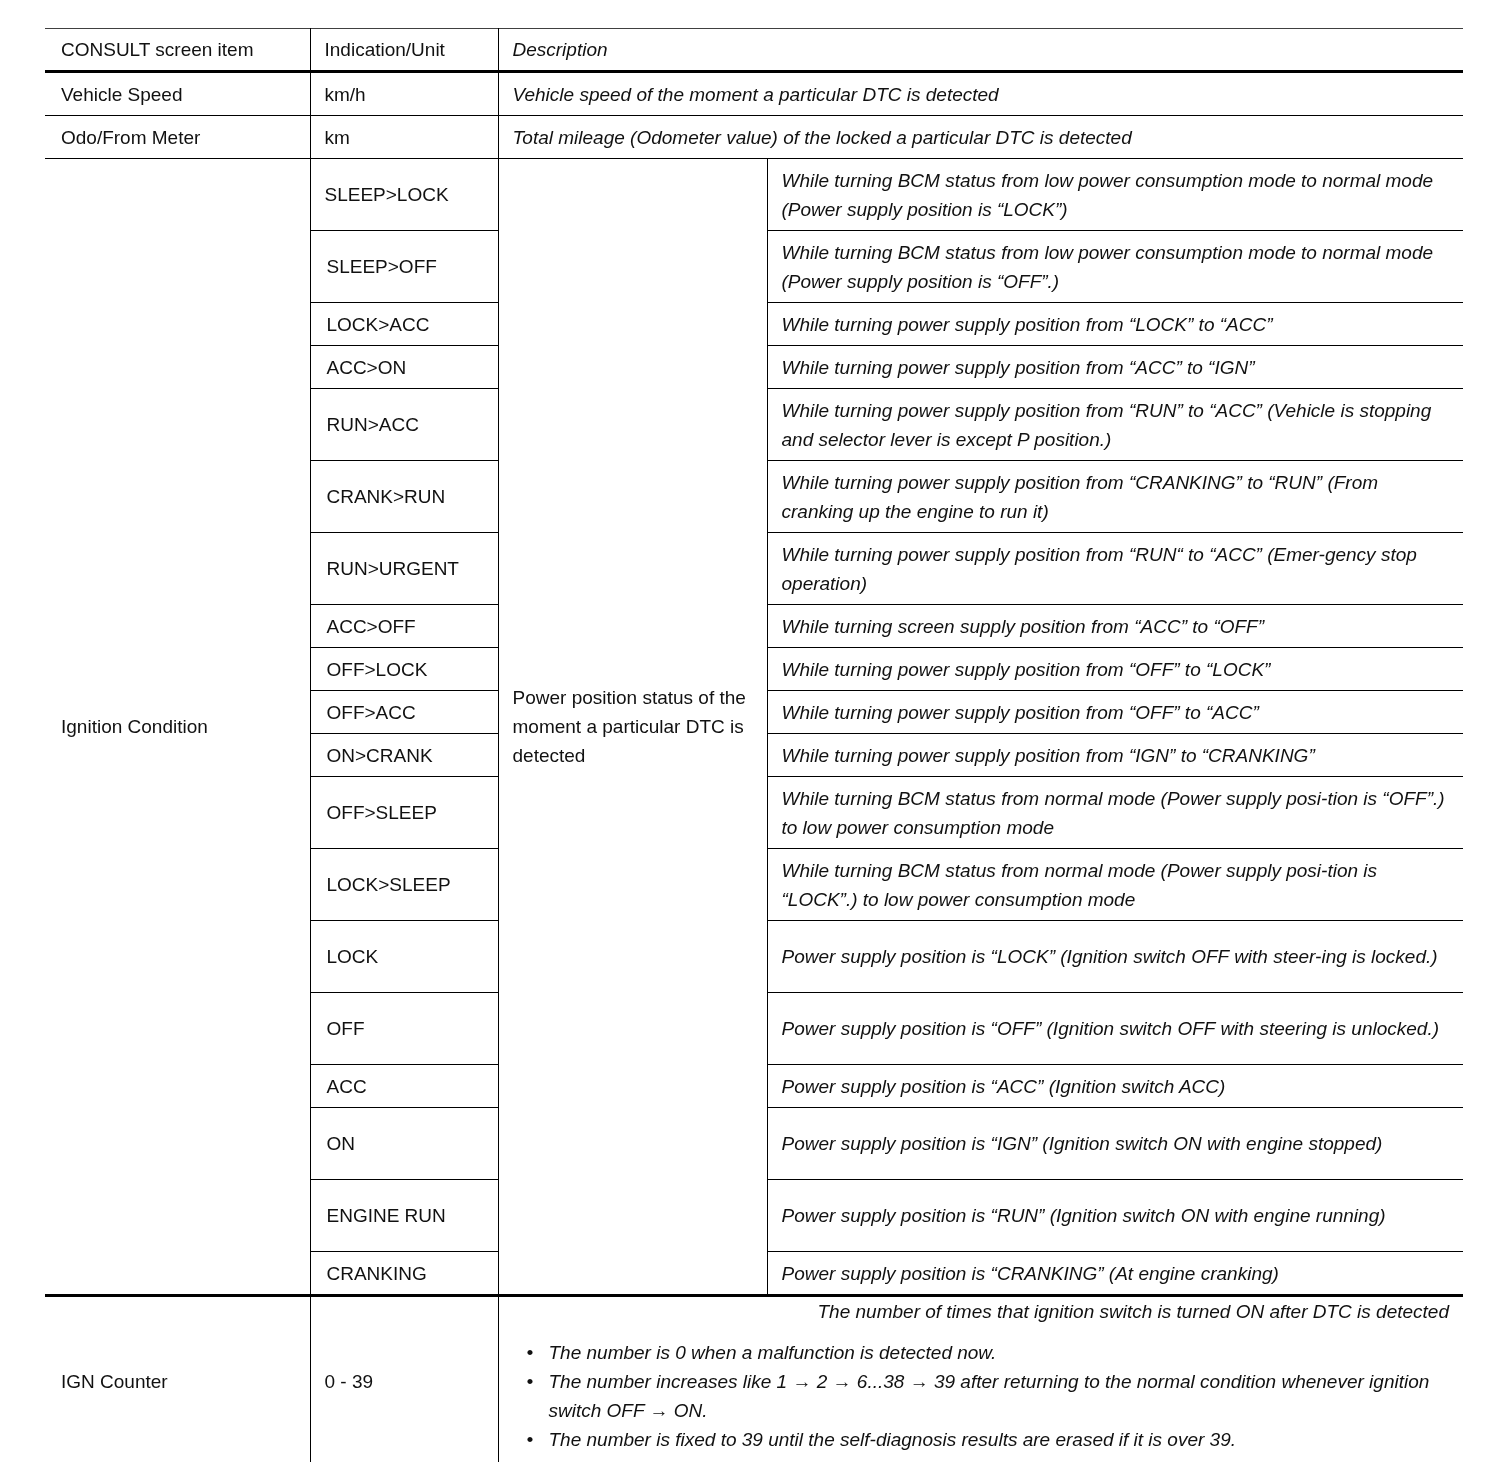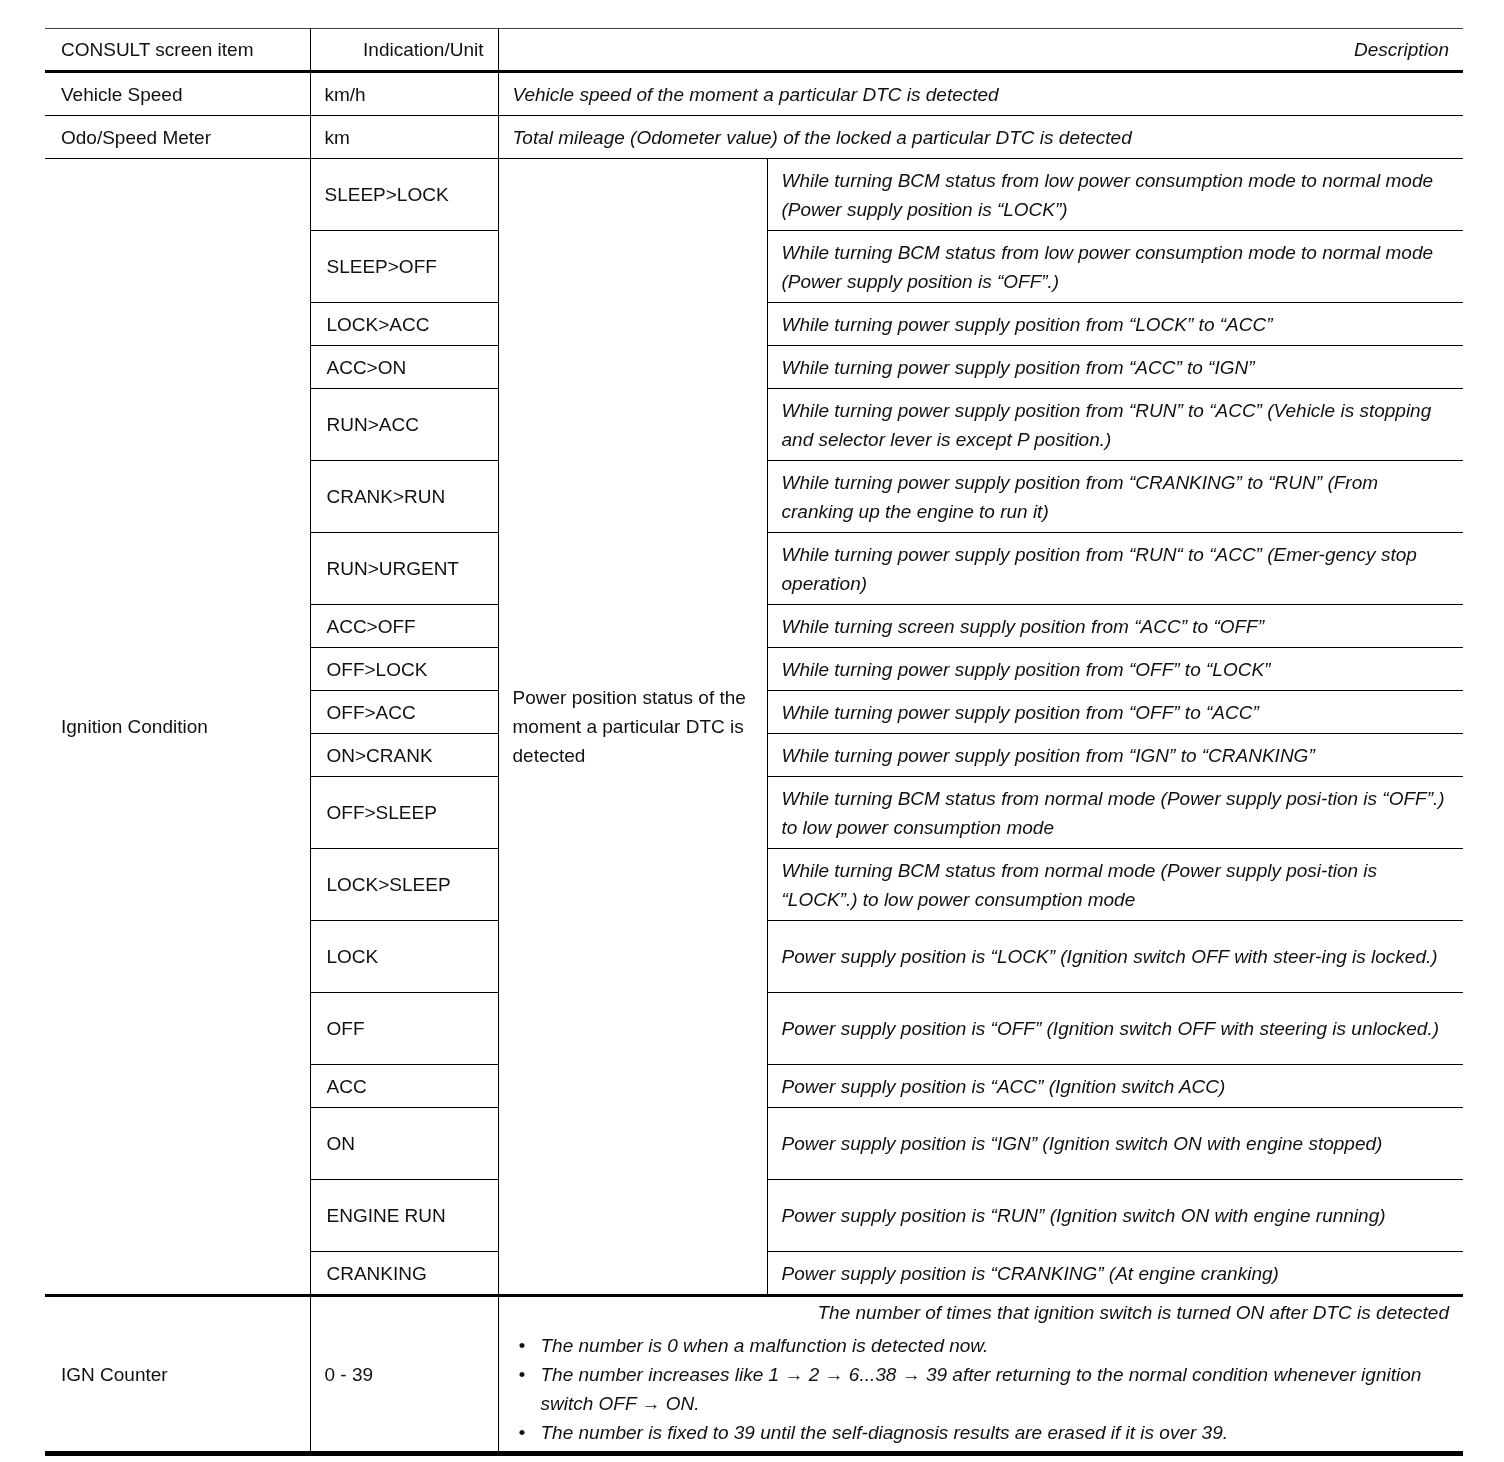--- a/index.html
+++ b/index.html
@@ -16,29 +16,29 @@
     table.spec col.c3 { width: 269px; }
     table.spec col.c4 { width: 696px; }
     table.spec th, table.spec td {
       border: 1.5px solid #000; padding: 0 14px; vertical-align: middle; text-align: left;
       font-weight: normal; overflow: hidden;
     }
     table.spec tr:first-child th { border-top: none; }
     table.spec th:first-child, table.spec td:first-child { border-left: none; padding-left: 16px; }
     table.spec th:last-child, table.spec td:last-child { border-right: none; font-style: italic; }
     table.spec thead th { height: 41px; border-bottom: 3px solid #000; }
-    table.spec thead th.center { text-align: right; }
+    table.spec thead th.center { text-align: left; }
     td.c2 { padding-left: 16px; }
     tr.r1 td { height: 42px; }
     tr.r2 td { height: 71px; }
     td.desc2 { line-height: 29px; }
     td.mid { line-height: 29px; padding-left: 15px; padding-right: 10px; }
     tr.ign td { height: 154px; border-top: 3px solid #000; }
     .ign-head { margin: 0; text-align: right; }
-    ul.ign-list { margin: 4px; padding: 0; list-style: none; }
+    ul.ign-list { margin: 12px; padding: 0; list-style: none; }
     ul.ign-list li { position: relative; padding-left: 24px; }
     ul.ign-list li::before { content: "\2022"; position: absolute; left: 2px; top: 0; }
   </style>
 </head>
 <body>
 
 <table class="spec">
   <colgroup>
     <col class="c1">
       <col class="c2">
@@ -52,21 +52,21 @@
       <th colspan="2" class="center">Description</th>
     </tr>
   </thead>
   <tbody>
     <tr class="r1">
       <td>Vehicle Speed</td>
       <td class="c2">km/h</td>
       <td colspan="2">Vehicle speed of the moment a particular DTC is detected</td>
     </tr>
     <tr class="r1">
-      <td>Odo/Speed Meter</td>
+      <td>Odo/From Meter</td>
       <td class="c2">km</td>
       <td colspan="2">Total mileage (Odometer value) of the locked a particular DTC is detected</td>
     </tr>
 
     <tr class="r2">
       <td rowspan="19">Ignition Condition</td>
       <td class="c2">SLEEP&gt;LOCK</td>
       <td rowspan="19" class="mid">Power position status of the moment a particular DTC is detected</td>
       <td class="desc2">While turning BCM status from low power consumption mode to normal mode (Power supply position is “LOCK”)</td>
     </tr>

